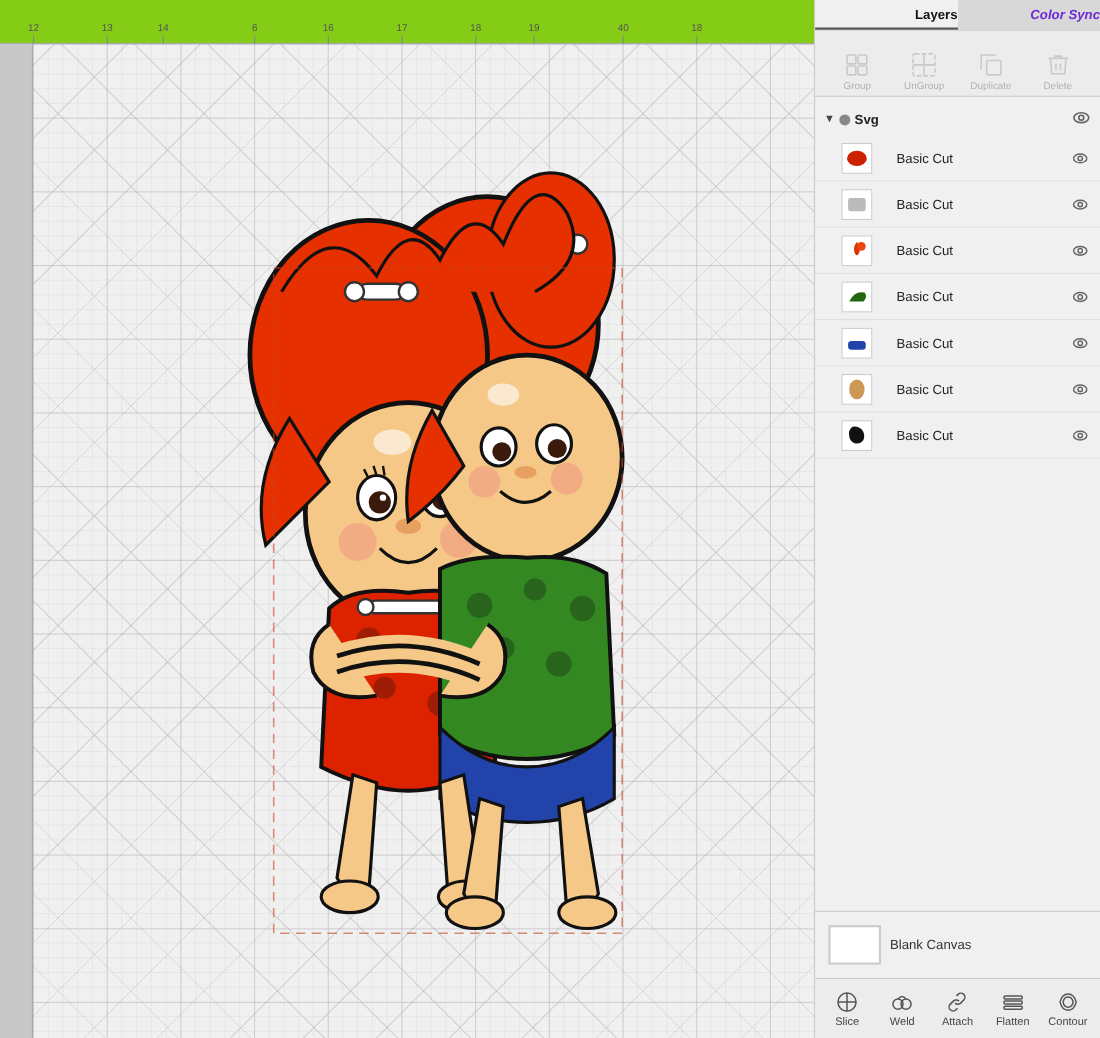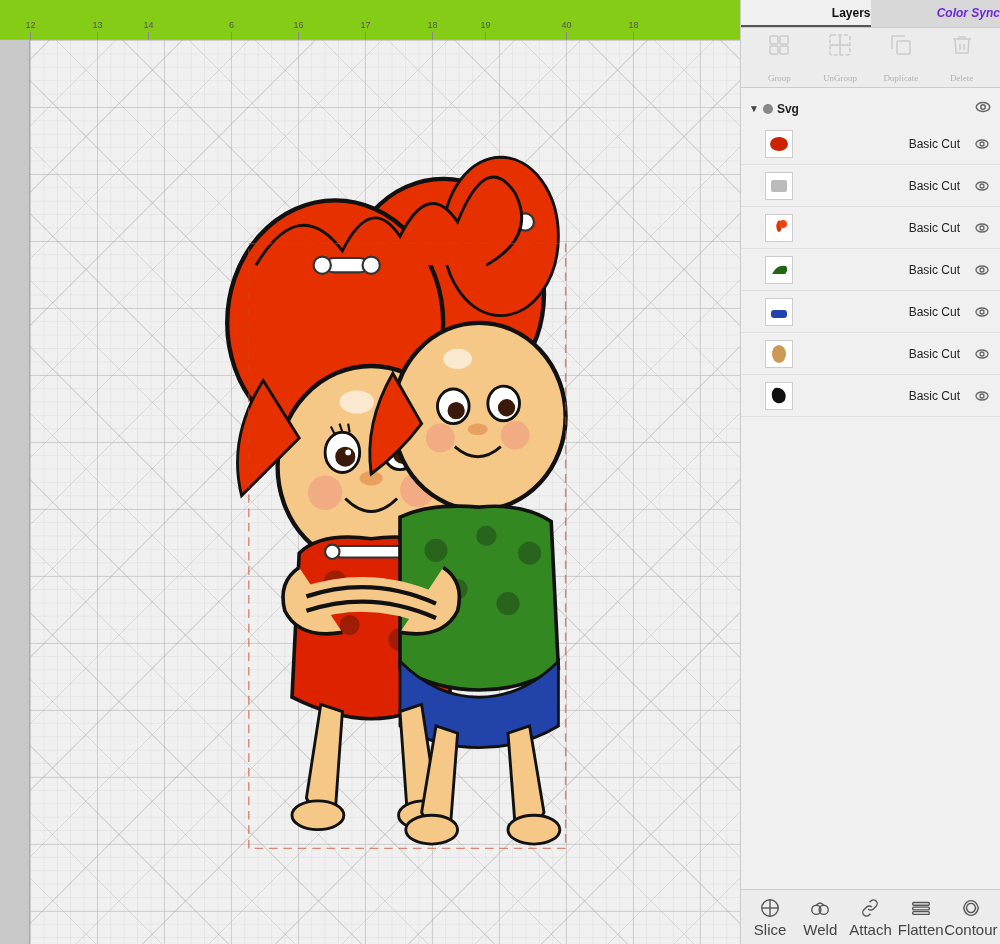--- a/index.html
+++ b/index.html
@@ -143,29 +143,28 @@
       height: 60px;
       background: #ececec;
       border-bottom: 1px solid #ccc;
       padding: 0 8px;
     }
 
     .toolbar-btn {
       display: flex;
       flex-direction: column;
       align-items: center;
-      justify-content: space-between;
+      justify-content: flex-end;
       width: 50px;
       height: 50px;
       cursor: pointer;
       border-radius: 4px;
       font-size: 9px;
       color: #555;
       gap: 2px;
-      font-family: Liberation Serif, serif;
     }
 
     .toolbar-btn svg {
       width: 24px;
       height: 24px;
     }
 
     .toolbar-btn.disabled {
       opacity: 0.4;
       cursor: default;
@@ -196,22 +195,21 @@
 
     .layer-item {
       display: flex;
       align-items: center;
       padding: 4px 8px 4px 24px;
       font-size: 12px;
       color: #222;
       cursor: pointer;
       height: 42px;
       border-bottom: 1px solid #e0e0e0;
-      gap: 12px;
-      text-align: right;
+      gap: 22px;
     }
 
     .layer-thumbnail {
       width: 28px;
       height: 28px;
       border: 1px solid #ccc;
       background: white;
       flex-shrink: 0;
       display: flex;
       align-items: center;
@@ -269,21 +267,21 @@
       background: #ececec;
       border-top: 1px solid #ccc;
       padding: 0 4px;
     }
 
     .bottom-btn {
       display: flex;
       flex-direction: column;
       align-items: center;
       justify-content: center;
-      font-size: 15px;
+      font-size: 10px;
       color: #444;
       gap: 2px;
       cursor: pointer;
       width: 44px;
     }
 
     .bottom-btn svg {
       width: 22px;
       height: 22px;
     }
@@ -642,20 +640,26 @@
       <span class="layer-label">Basic Cut</span>
       <span class="layer-eye">
         <svg width="16" height="16" viewBox="0 0 24 24" fill="none" stroke="#666" stroke-width="2">
           <ellipse cx="12" cy="12" rx="9" ry="6"></ellipse>
           <circle cx="12" cy="12" r="3"></circle>
         </svg>
       </span>
     </div>
   </div>
 
+  <div id="bottom-section">
+    <div class="blank-canvas-row">
+      <div class="blank-canvas-thumb"></div>
+      <span class="blank-canvas-label">Blank Canvas</span>
+    </div>
+  </div>
 
   <div id="bottom-toolbar">
     <div class="bottom-btn">
       <svg viewBox="0 0 24 24" fill="none" stroke="#555" stroke-width="1.5">
         <circle cx="12" cy="12" r="9"></circle>
         <line x1="3" y1="12" x2="21" y2="12"></line>
         <line x1="12" y1="3" x2="12" y2="21"></line>
       </svg>
       <span>Slice</span>
     </div>

